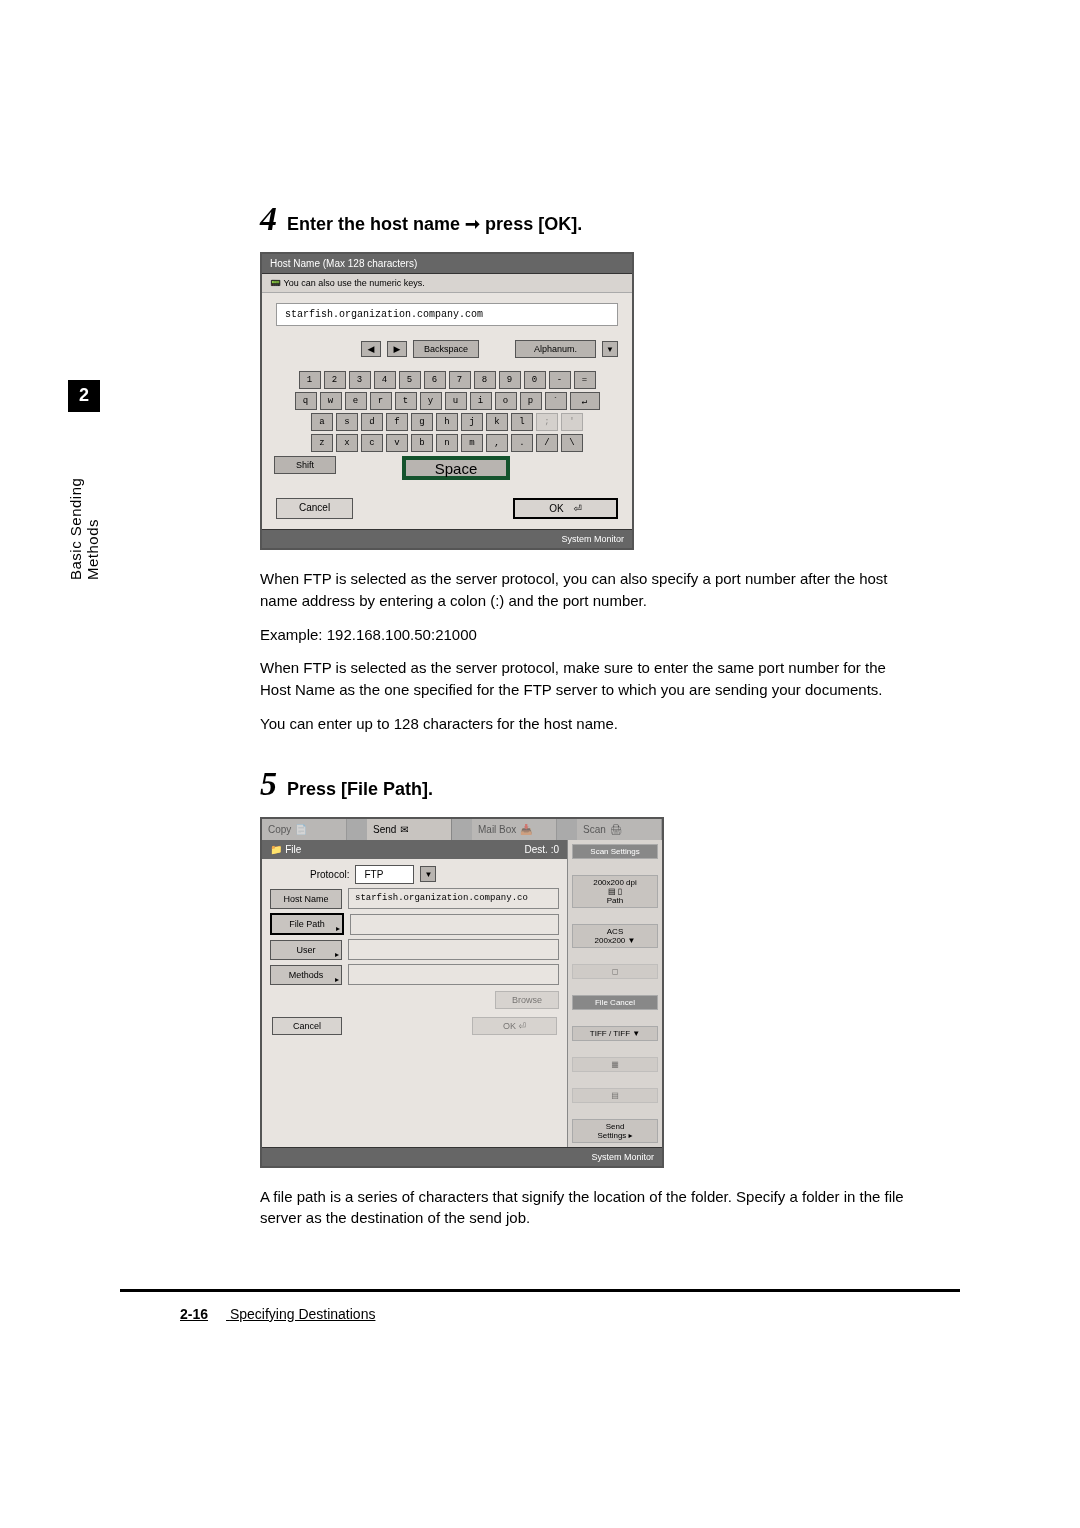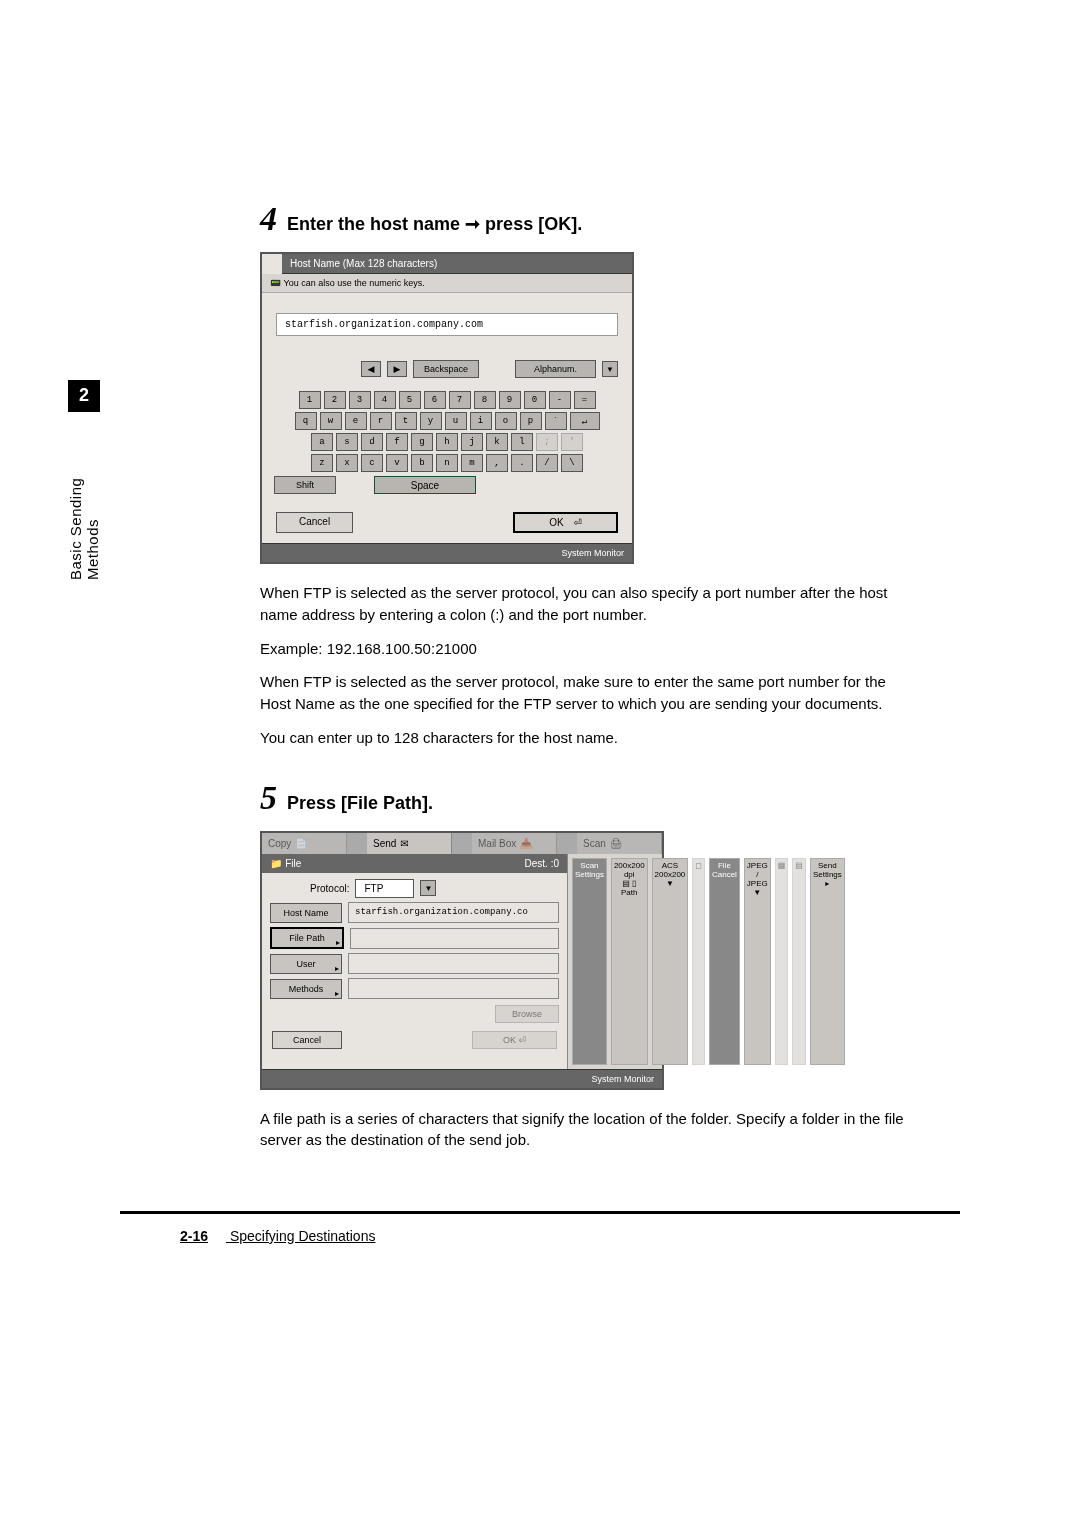--- a/index.html
+++ b/index.html
@@ -69,30 +69,29 @@
     border: 2px solid #555;
     font-size: 9px;
     margin-bottom: 18px;
   }
   .ss1-title {
     background: #666;
     color: #fff;
     padding: 4px 8px;
     font-size: 10px;
     border-bottom:1px solid #333;
-    margin-left:20px;
   }
   .ss1-hint {
     background: #d8d4d0;
     padding: 4px 8px;
     font-size: 9px;
     border-bottom:1px solid #aaa;
   }
   .ss1-field {
-    margin: 20px 14px;
+    margin: 10px 14px;
     padding: 5px 8px;
     background: #fff;
     border: 1px solid #999;
     font-family: 'Courier New', monospace;
     font-size: 10px;
   }
   .ss1-row {
     display: flex;
     align-items: center;
     justify-content: flex-end;
@@ -145,26 +144,26 @@
     border: 1px solid #555;
     display: flex;
     align-items: center;
     justify-content: center;
     font-size: 9px;
   }
   .kb-space {
     flex: 0 0 100px;
     height: 16px;
     background: #b8b4b0;
-    border: 1px solid #14532d;
+    border: 4px solid #14532d;
     display: flex;
     align-items: center;
     justify-content: center;
-    font-size: 10px;
-    margin-left: 32px;
+    font-size: 15px;
+    margin-left: 60px;
   }
   .ss1-bottom {
     display: flex;
     justify-content: space-between;
     padding: 6px 14px 10px 14px;
     gap: 10px;
   }
   .ss1-cancel {
     padding: 3px 22px;
     background: #d8d4d0;
@@ -224,22 +223,22 @@
   .ss2-left {
     flex: 1;
     padding: 0 8px 10px 8px;
   }
   .ss2-right {
     width: 86px;
     background: #d8d4d0;
     padding: 4px;
     border-left: 1px solid #888;
     display:flex;
-    flex-direction: row;
-    gap:4px;
+    flex-direction: column;
+    gap:16px;
   }
   .ss2-bar {
     display: flex;
     align-items: center;
     background: #666;
     color: #fff;
     padding: 4px 8px;
     font-size: 10px;
     margin: 0 -8px 6px -8px;
   }
@@ -510,21 +509,21 @@
           <div class="ss2-rt" style="background:#888;color:#fff">Scan Settings</div>
           <div class="ss2-rt">
             <div>200x200 dpi</div>
             <div>▤ ▯</div>
             <div>Path</div>
           </div>
           <div class="ss2-rt" style="white-space:pre-line"><span>ACS
 200x200</span> ▼</div>
           <div class="ss2-rt dis">◻</div>
           <div class="ss2-rt" style="background:#888;color:#fff">File Cancel</div>
-          <div class="ss2-rt"><span>JPEG / JPEG</span> ▼</div>
+          <div class="ss2-rt"><span>TIFF / TIFF</span> ▼</div>
           <div class="ss2-rt dis">▦</div>
           <div class="ss2-rt dis">▤</div>
           <div class="ss2-rt" style="white-space:pre-line"><span>Send
 Settings</span> ▸</div>
         </div>
       </div>
       <div class="ss-footer">System Monitor</div>
     </div>
 
     <div class="body-text">A file path is a series of characters that signify the location of the folder. Specify a folder in the file server as the destination of the send job.</div>

